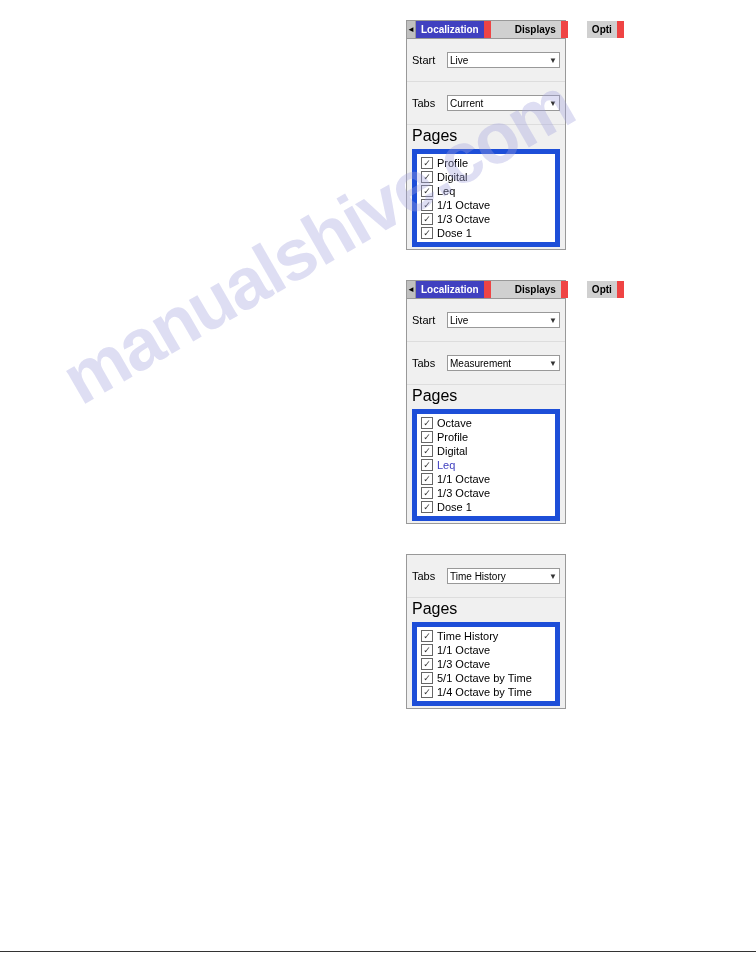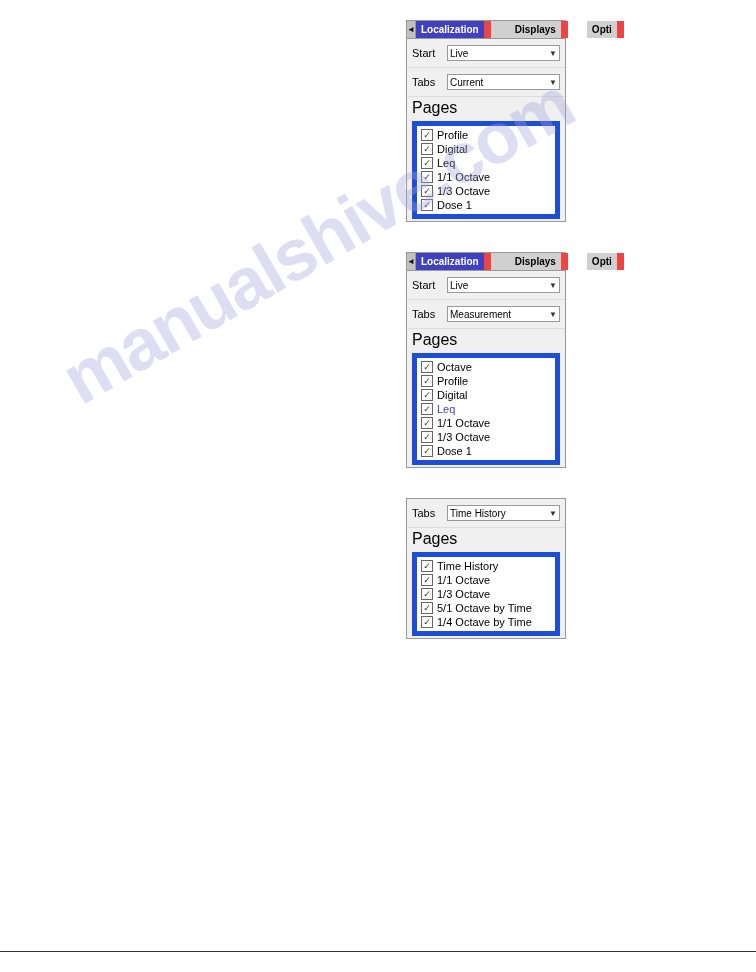--- a/index.html
+++ b/index.html
@@ -84,21 +84,21 @@
     .tab-item.inactive {
       background: #d0d0d0;
       color: #000000;
       margin-left: 19px;
     }
 
     
     .panel-row {
       display: flex;
       align-items: center;
-      padding: 6px 5px;
+      padding: 13px 5px;
       border-bottom: 1px solid #ddd;
     }
 
     .row-label {
       width: 35px;
       font-size: 11px;
       color: #000;
       flex-shrink: 0;
     }
 

